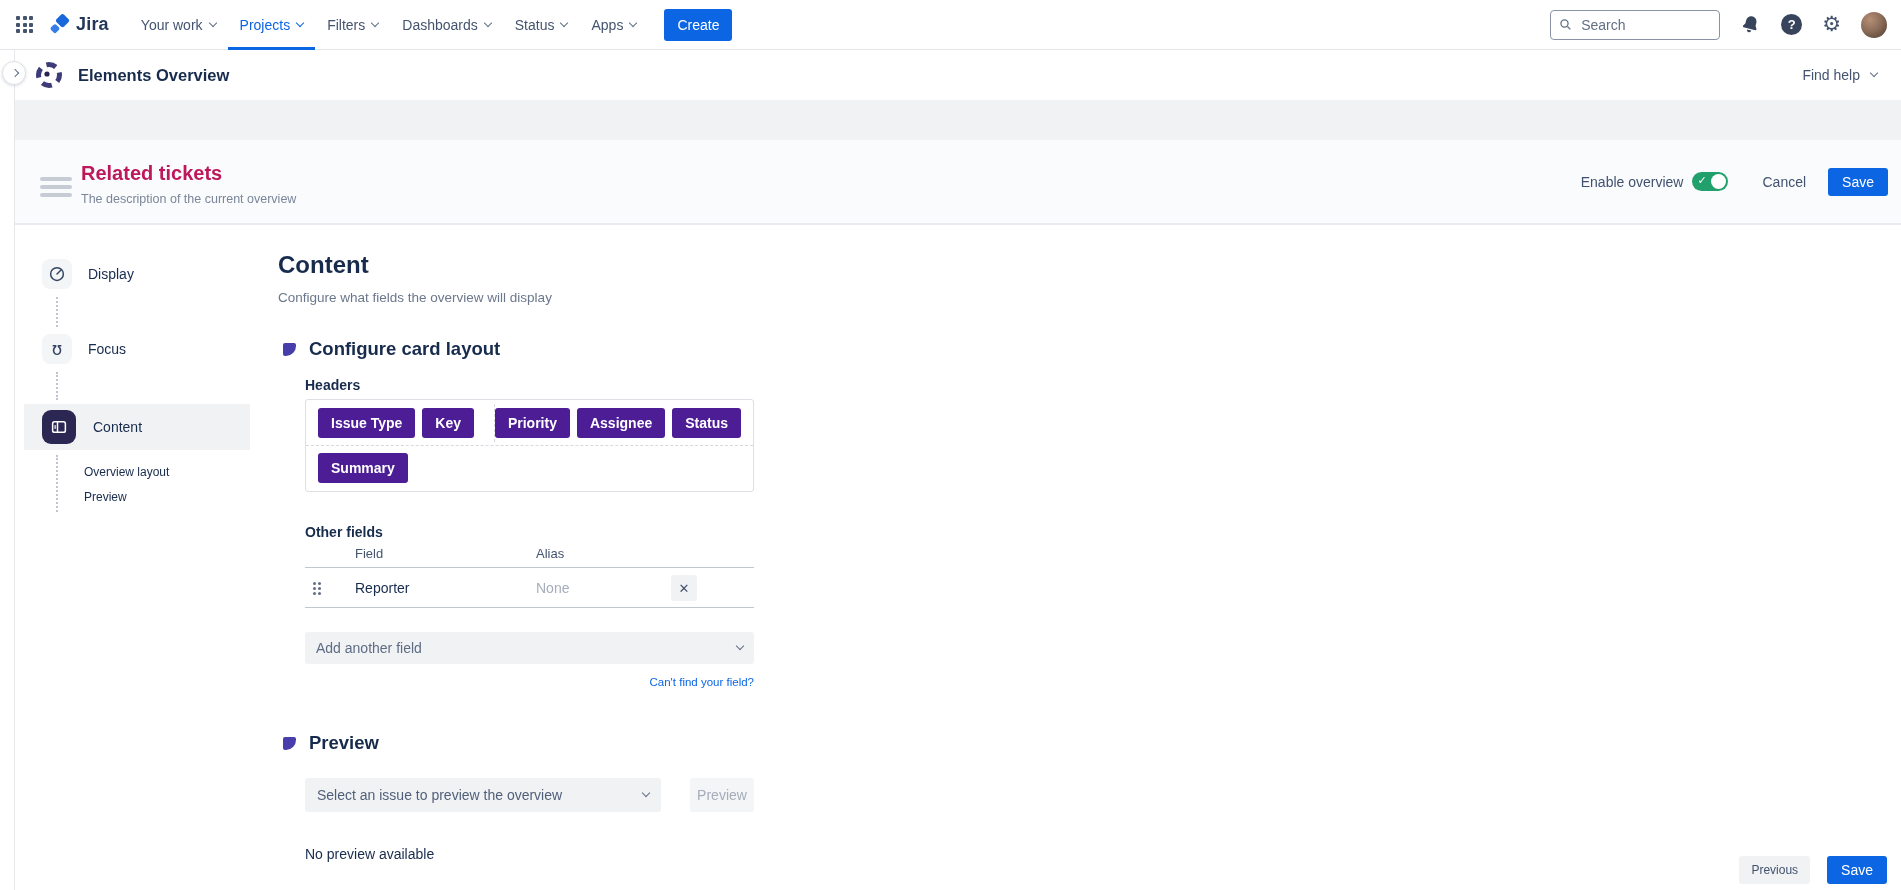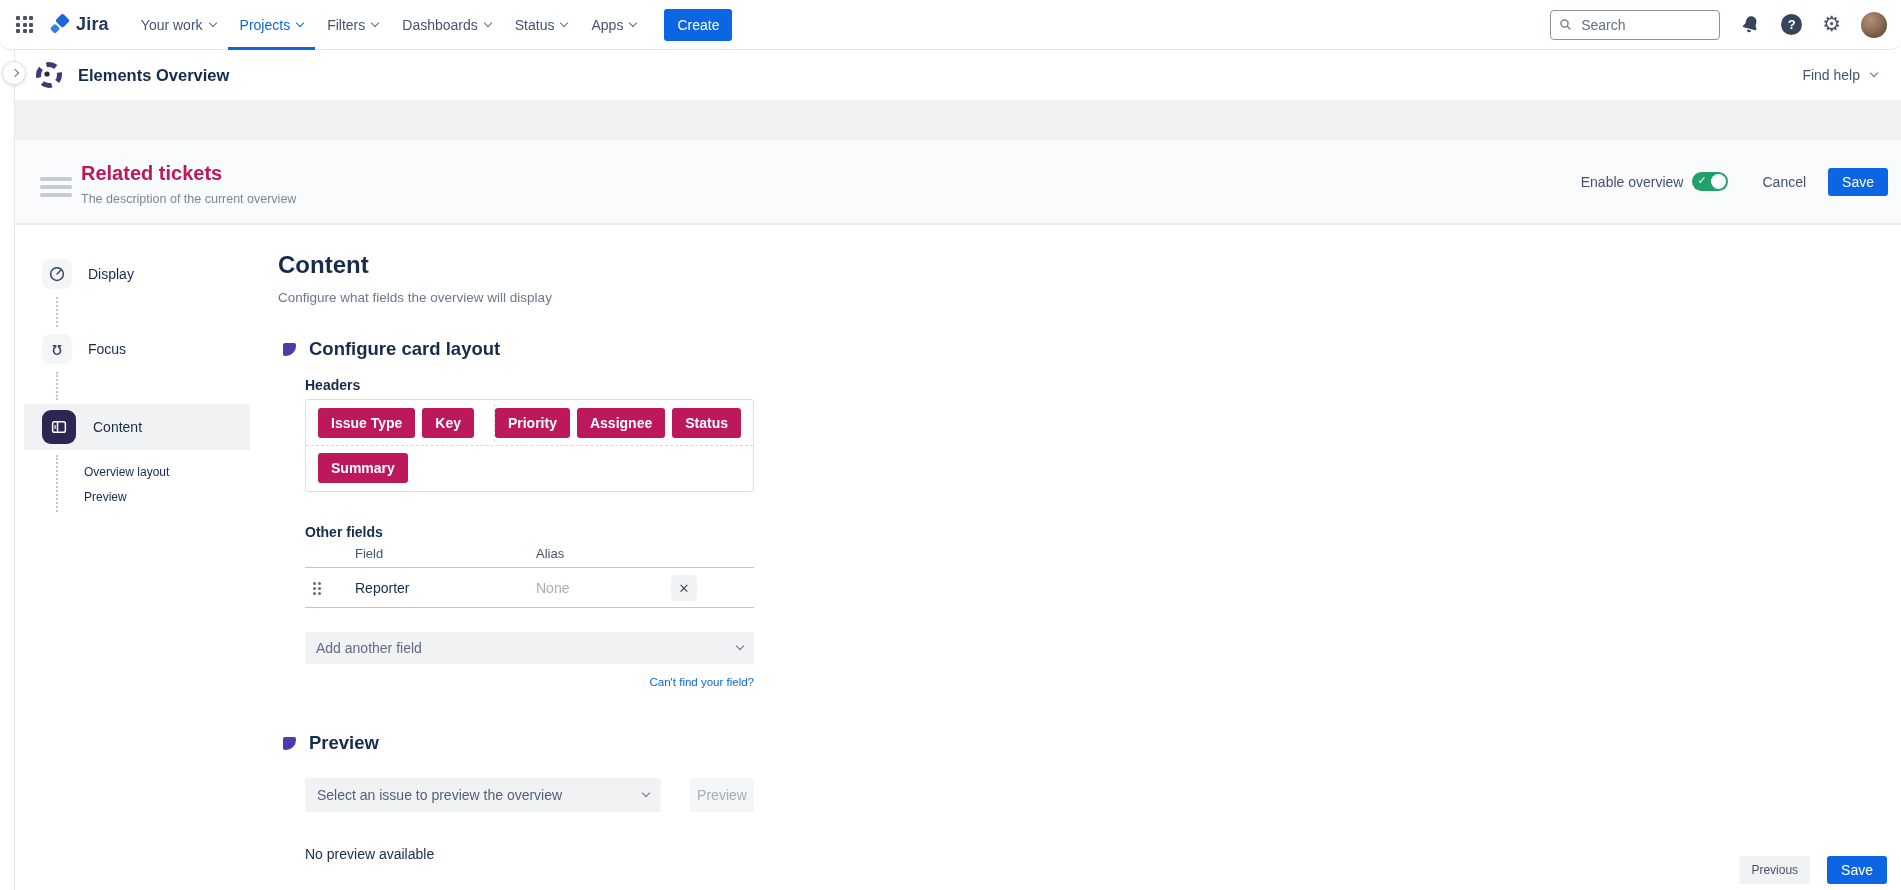--- a/index.html
+++ b/index.html
@@ -4,21 +4,21 @@
 <style>
   * { box-sizing: border-box; }
   html,body { margin:0; padding:0; }
   body {
     width:1901px; height:890px; position:relative; overflow:hidden;
     background:#fff; font-family:"Liberation Sans","DejaVu Sans",sans-serif;
     color:#172b4d; -webkit-font-smoothing:antialiased;
   }
   
   .topnav{position:absolute;top:0;left:0;right:0;height:50px;background:#fff;
-    border-bottom:1px solid #e4e6ea;display:flex;align-items:center;padding:0 14px;z-index:10;border-radius:10px;}
+    border-bottom:1px solid #e4e6ea;display:flex;align-items:center;padding:0 14px;z-index:10;}
   .grid-ic{display:grid;grid-template-columns:repeat(3,4px);grid-gap:2.5px;margin:0 8px 0 2px;cursor:pointer;}
   .grid-ic i{width:4px;height:4px;border-radius:1px;background:#44546f;}
   .jira-logo{display:flex;align-items:center;gap:5px;margin-left:8px;cursor:pointer;}
   .jira-logo .word{font-size:18px;font-weight:700;color:#253858;letter-spacing:.2px;}
   .navmenu{display:flex;height:50px;margin-left:20px;}
   .nav-item{display:flex;align-items:center;gap:7px;padding:0 12px;font-size:14px;color:#44546f;
     border-bottom:3px solid transparent;border-top:3px solid transparent;cursor:pointer;}
   .nav-item.active{color:#0c66e4;border-bottom-color:#0c66e4;}
   .chev{display:inline-block;width:6px;height:6px;border-right:1.8px solid #626f86;
     border-bottom:1.8px solid #626f86;transform:rotate(45deg);margin-top:-4px;}
@@ -85,21 +85,21 @@
   .bullet{width:13px;height:13px;background:#473dab;border-radius:2px 2px 10px 2px;flex:none;}
   .section-title{font-size:18.5px;font-weight:600;color:#172b4d;line-height:22px;}
   .indent{margin-left:27px;width:449px;}
   .label-sm{font-size:14px;font-weight:700;color:#172b4d;line-height:17px;}
   .headers-card{margin-top:5px;border:1px solid #dcdfe4;border-radius:3px;padding:8px 12px;}
   .hc-row{display:flex;align-items:center;position:relative;}
   .hc-left{display:flex;gap:7px;}
   .hc-right{margin-left:auto;display:flex;gap:7px;}
   .vdash{position:absolute;left:176px;top:-4px;bottom:-4px;width:0;border-left:1px dashed #d5d9df;}
   .hdash{border-top:1px dashed #d5d9df;margin:7px -12px;}
-  .fbtn{background:#be185d;color:#fff;border:none;border-radius:3px;height:30px;padding:0 13px;
+  .fbtn{background:#4c1d95;color:#fff;border:none;border-radius:3px;height:30px;padding:0 13px;
     font-size:14px;font-weight:700;cursor:grab;font-family:inherit;}
   .of-cols{position:relative;height:16px;margin-top:5px;font-size:13px;color:#44546f;}
   .col-field{position:absolute;left:50px;}
   .col-alias{position:absolute;left:231px;}
   .of-sep{border-top:1px solid #c1c7d0;margin-top:5px;}
   .of-row{position:relative;height:40px;border-bottom:1px solid #c1c7d0;}
   .dots6{position:absolute;left:8px;top:14px;width:3px;height:3px;border-radius:50%;background:#626f86;
     box-shadow:5px 0 0 #626f86,0 5px 0 #626f86,5px 5px 0 #626f86,0 10px 0 #626f86,5px 10px 0 #626f86;cursor:grab;}
   .of-field{position:absolute;left:50px;top:12px;font-size:14px;color:#172b4d;}
   .of-alias{position:absolute;left:231px;top:12px;font-size:14px;color:#a5adba;}

